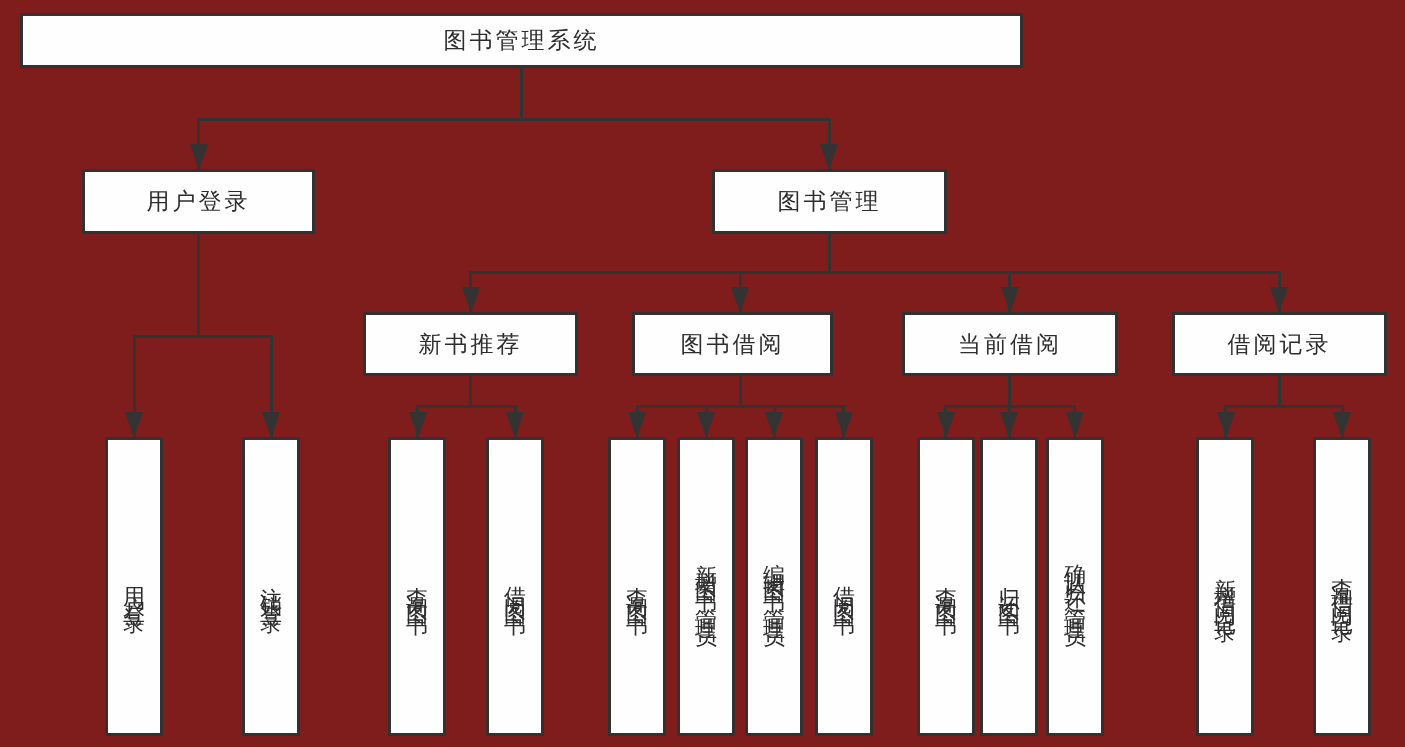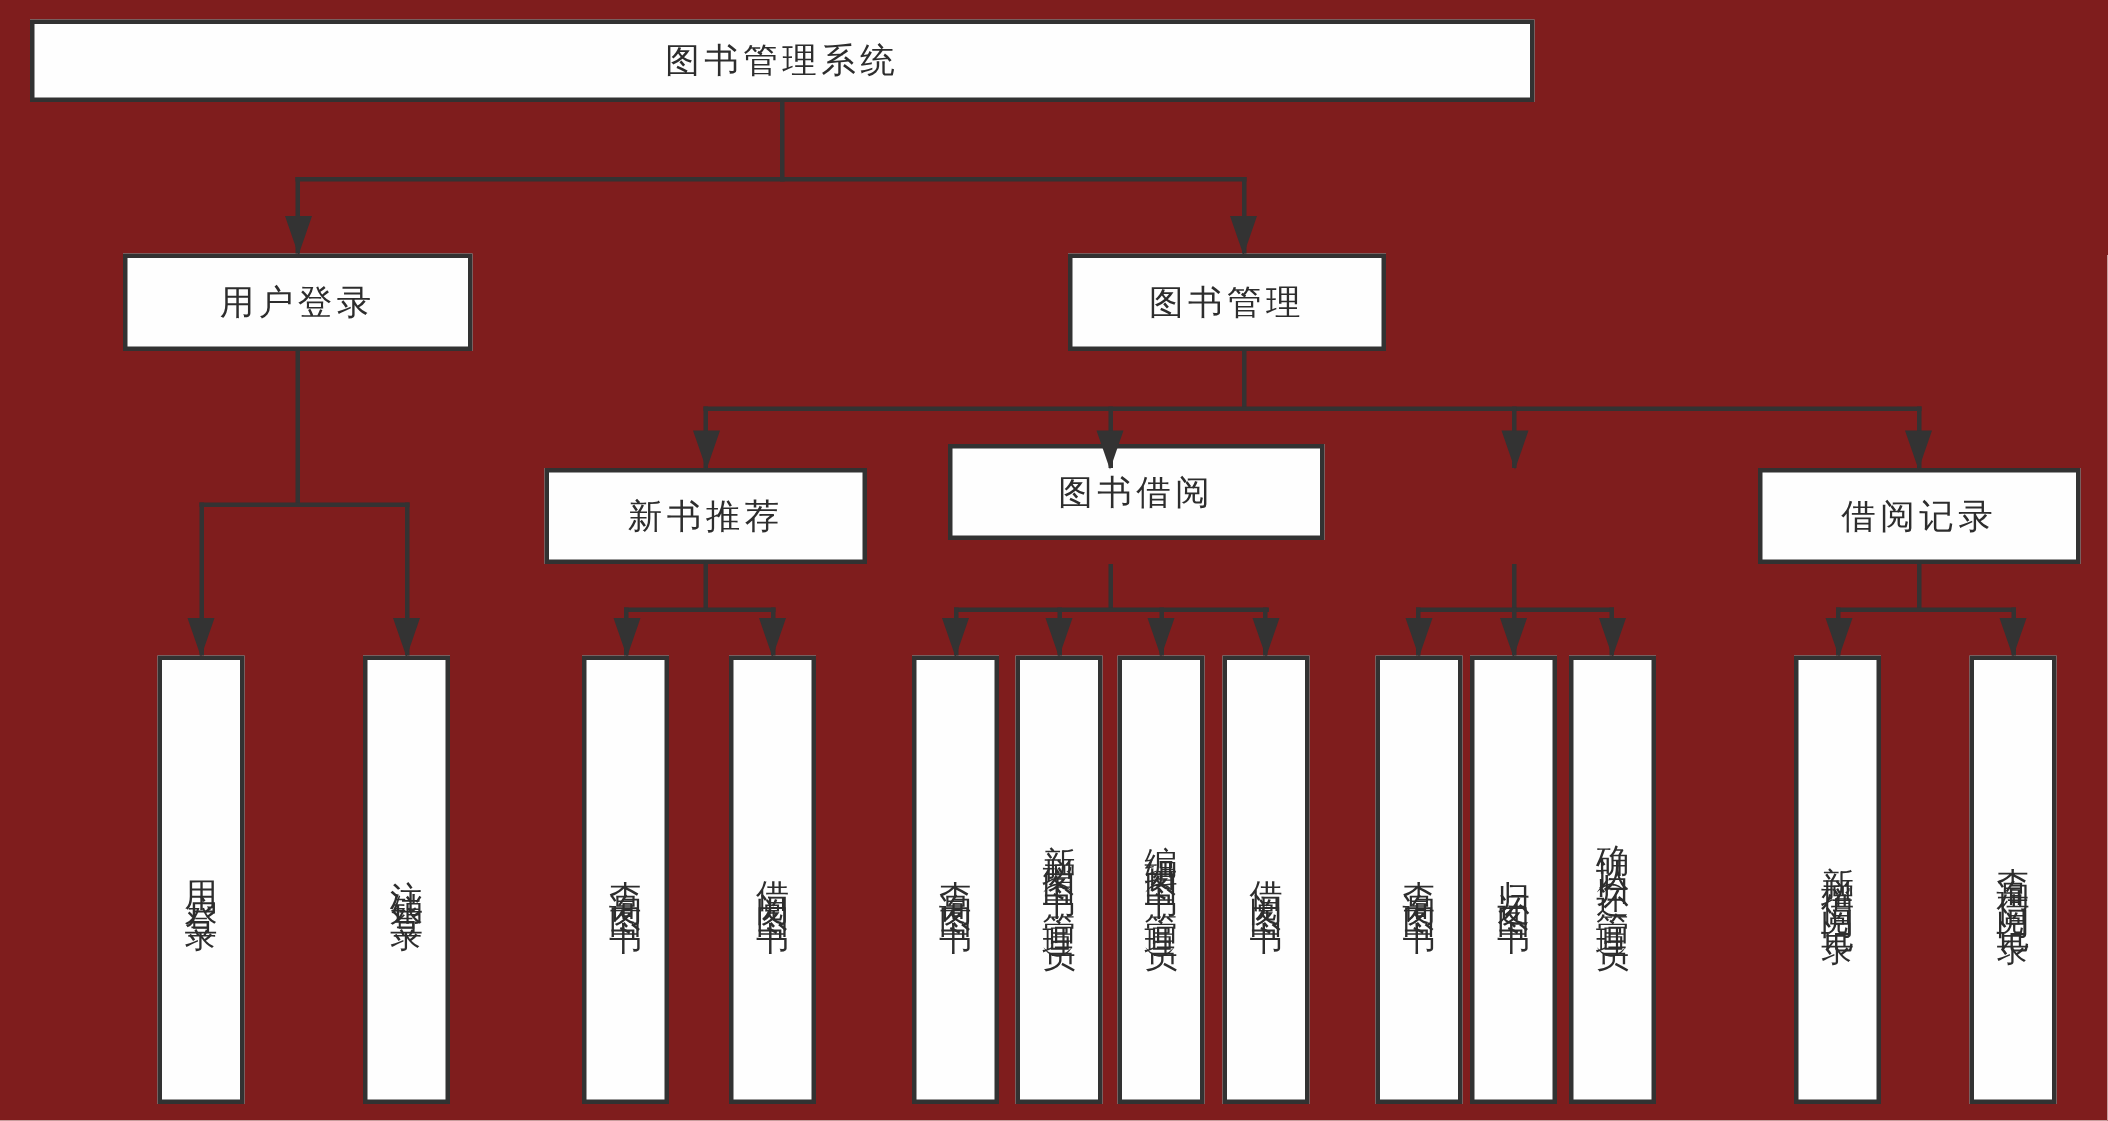--- a/index.html
+++ b/index.html
@@ -38,29 +38,32 @@
 
 <div id="canvas">
 
   <div class="node" style="left:20px; top:13px; width:1003px; height:55px;">
     <span class="lbl">图书管理系统</span>
   </div>
 
   <div class="node" style="left:82px; top:169px; width:233px; height:65px;">
     <span class="lbl">用户登录</span>
   </div>
-  <div class="node" style="left:712px; top:169px; width:212px; height:65px;">
+  <div class="node" style="left:712px; top:169px; width:235px; height:65px;">
     <span class="lbl">图书管理</span>
   </div>
 
   <div class="node" style="left:363px; top:312px; width:215px; height:64px;">
     <span class="lbl">新书推荐</span>
   </div>
-  <div class="node" style="left:632px; top:296px; width:251px; height:64px;">
+  <div class="node" style="left:632px; top:312px; width:201px; height:64px;">
     <span class="lbl">图书借阅</span>
+  </div>
+  <div class="node" style="left:902px; top:312px; width:216px; height:64px;">
+    <span class="lbl">当前借阅</span>
   </div>
   <div class="node" style="left:1172px; top:312px; width:215px; height:64px;">
     <span class="lbl">借阅记录</span>
   </div>
 
   <div class="node leaf" style="left:105px;">
     <span class="lbl">用户登录</span>
   </div>
   <div class="node leaf" style="left:242px;">
     <span class="lbl">注销登录</span>

